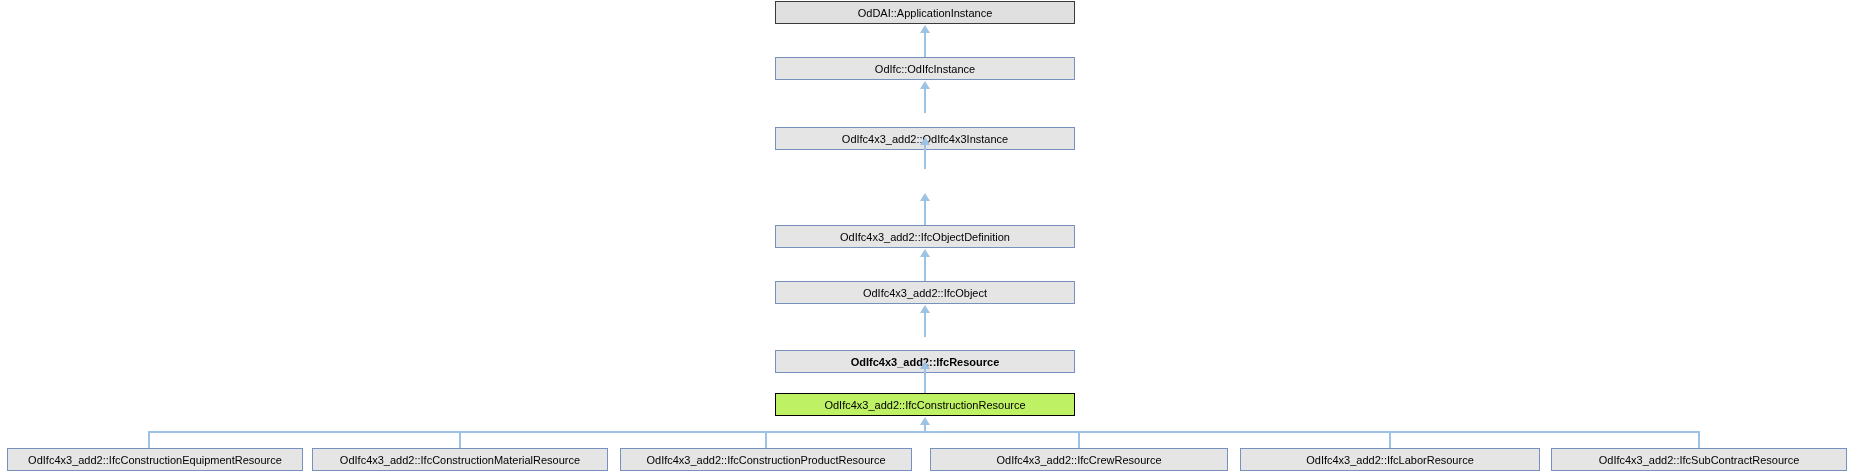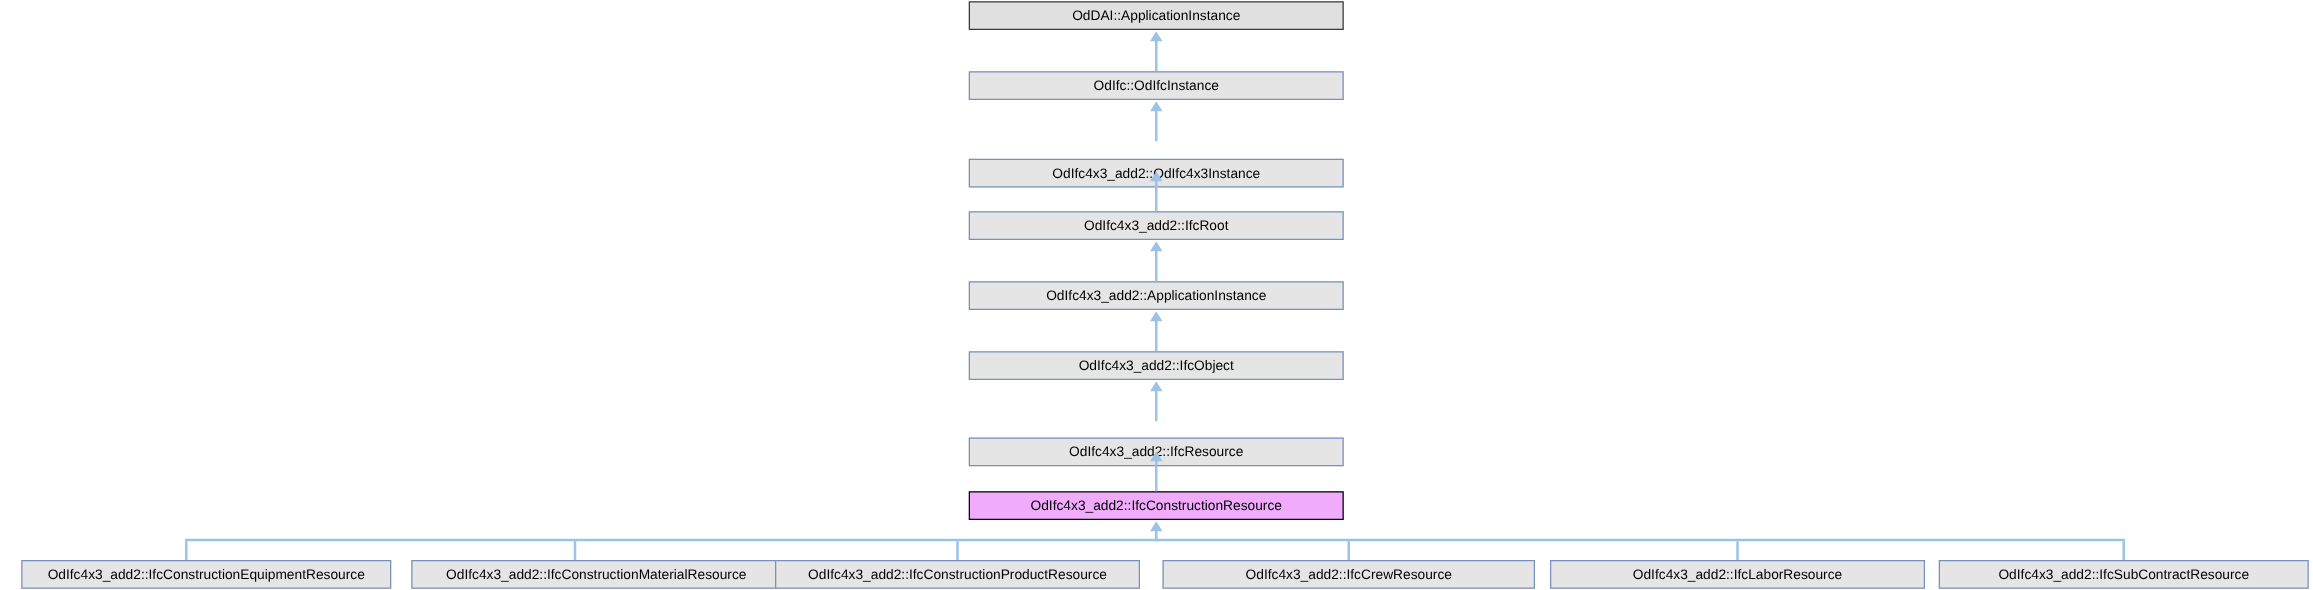--- a/index.html
+++ b/index.html
@@ -25,21 +25,21 @@
     background: #e5e5e5;
     border: 1px solid #7691BE;
     cursor: pointer;
   }
   .node.external {
     background: #E0E0E0;
     border: 1.4px solid #3A3A3A;
     cursor: default;
   }
   .node.current {
-    background: #f0abfc;
+    background: #bef264;
     border: 1.5px solid #000000;
     cursor: default;
   }
   .chain-node { left: 775px; width: 300px; }
   .edge-v { position: absolute; width: 2px; background: #9CC2E5; }
   .edge-h { position: absolute; height: 2px; background: #9CC2E5; }
   .arrow-up {
     position: absolute;
     width: 0; height: 0;
     border-left: 5px solid transparent;
@@ -52,27 +52,26 @@
 <body>
 
 <div id="diagram">
 
   <div class="node external chain-node" style="top:1px;">OdDAI::ApplicationInstance</div>
 
   <div class="node chain-node" style="top:57px;">OdIfc::OdIfcInstance</div>
 
   <div class="node chain-node" style="top:113px;margin-top:14px;">OdIfc4x3_add2::OdIfc4x3Instance</div>
 
-  <div class="node chain-node" style="top:169px;">OdIfc4x3_add2::IfcRoot</div>
 
-  <div class="node chain-node" style="top:225px;">OdIfc4x3_add2::ApplicationInstance</div>
+  <div class="node chain-node" style="top:225px;">OdIfc4x3_add2::IfcObjectDefinition</div>
 
   <div class="node chain-node" style="top:281px;">OdIfc4x3_add2::IfcObject</div>
 
-  <div class="node chain-node" style="top:350px;">OdIfc4x3_add2::IfcResource</div>
+  <div class="node chain-node" style="top:350px;font-weight:bold;">OdIfc4x3_add2::IfcResource</div>
 
   <div class="node current chain-node" style="top:393px;">OdIfc4x3_add2::IfcConstructionResource</div>
 
   <div class="arrow-up" style="left:920px; top:25px;"></div>
   <div class="edge-v" style="left:924px; top:28px; height:29px;"></div>
 
   <div class="arrow-up" style="left:920px; top:81px;"></div>
   <div class="edge-v" style="left:924px; top:84px; height:29px;"></div>
 
   <div class="arrow-up" style="left:920px; top:137px;"></div>
@@ -94,23 +93,23 @@
   <div class="edge-v" style="left:924px; top:420px; height:13px;"></div>
   <div class="edge-h" style="left:148px; top:431px; width:1552px;"></div>
 
   <div class="edge-v" style="left:148px;  top:433px; height:15px;"></div>
   <div class="edge-v" style="left:459px;  top:433px; height:15px;"></div>
   <div class="edge-v" style="left:765px;  top:433px; height:15px;"></div>
   <div class="edge-v" style="left:1078px; top:433px; height:15px;"></div>
   <div class="edge-v" style="left:1389px; top:433px; height:15px;"></div>
   <div class="edge-v" style="left:1698px; top:433px; height:15px;"></div>
 
-  <div class="node child-node" style="left:17px;    width:296px;text-align:center;">OdIfc4x3_add2::IfcConstructionEquipmentResource</div>
+  <div class="node child-node" style="left:7px;    width:296px;text-align:center;">OdIfc4x3_add2::IfcConstructionEquipmentResource</div>
 
-  <div class="node child-node" style="left:312px;  width:296px;margin-left:17px;">OdIfc4x3_add2::IfcConstructionMaterialResource</div>
+  <div class="node child-node" style="left:312px;  width:296px;">OdIfc4x3_add2::IfcConstructionMaterialResource</div>
 
   <div class="node child-node" style="left:620px;  width:292px;">OdIfc4x3_add2::IfcConstructionProductResource</div>
 
   <div class="node child-node" style="left:930px;  width:298px;">OdIfc4x3_add2::IfcCrewResource</div>
 
   <div class="node child-node" style="left:1240px; width:300px;">OdIfc4x3_add2::IfcLaborResource</div>
 
   <div class="node child-node" style="left:1551px; width:296px;">OdIfc4x3_add2::IfcSubContractResource</div>
 
 </div>

